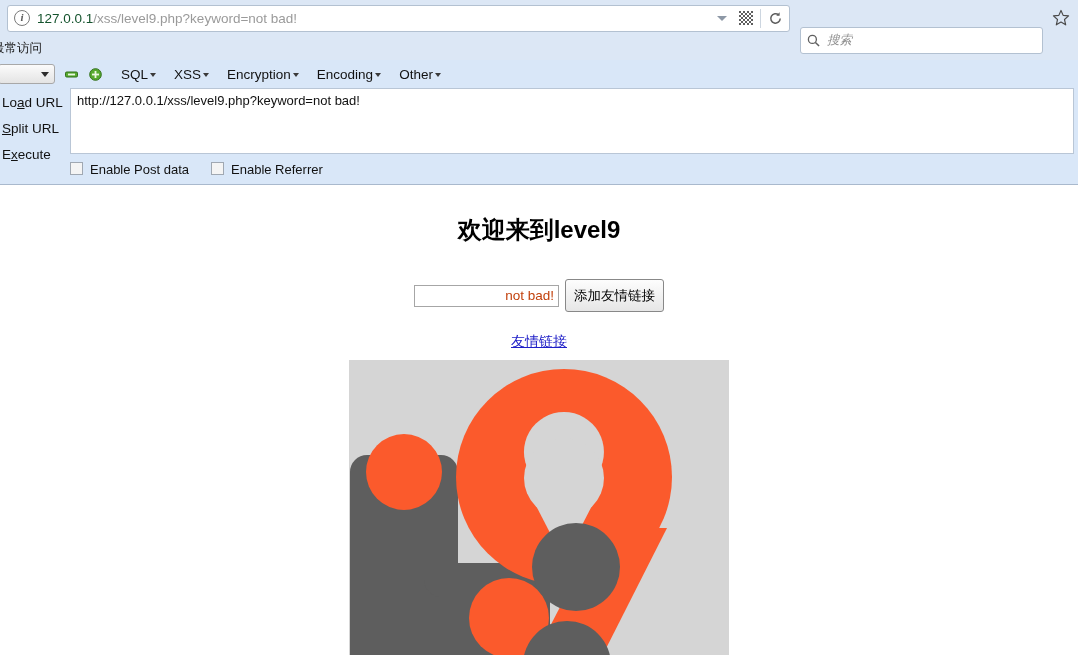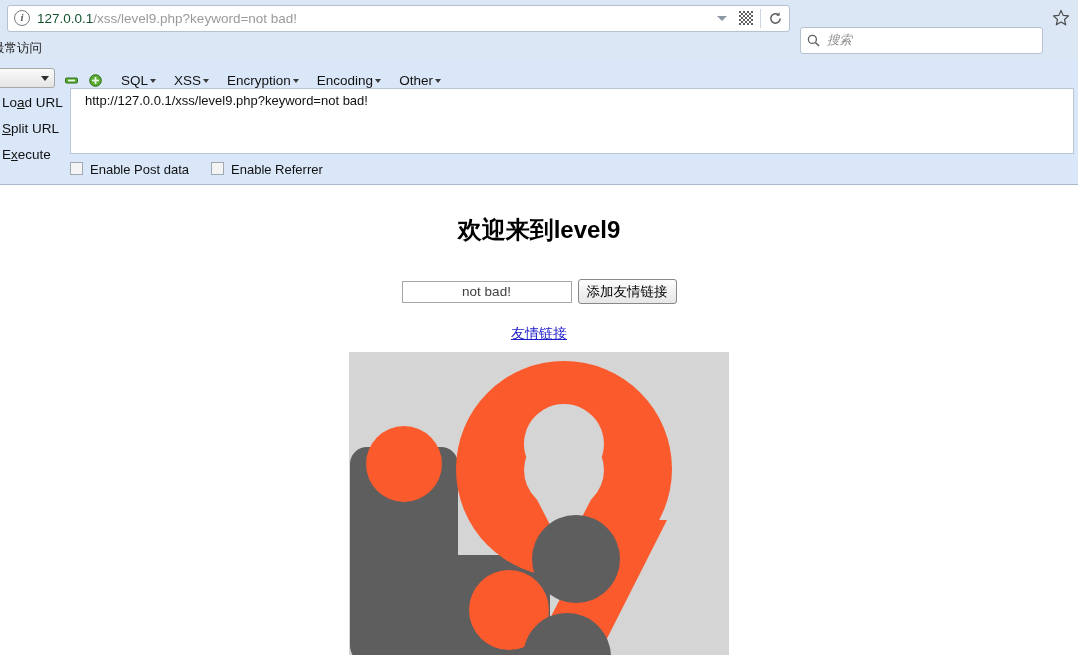--- a/index.html
+++ b/index.html
@@ -125,21 +125,21 @@
   
   #hackbar {
     width: 1078px;
     background: #d9e7f8;
     border-bottom: 1px solid #a9b9cd;
     padding-bottom: 4px;
   }
   #hackbar-menu {
     height: 28px;
     display: flex;
-    align-items: flex-end;
+    align-items: center;
     padding-left: 0px;
   }
   .hb-select {
     width: 57px; height: 20px;
     margin-left: -2px;
     background: linear-gradient(#fbfbfb, #e4e4e4);
     border: 1px solid #a8a8a8;
     border-radius: 3px;
     display: flex;
     align-items: center;
@@ -203,21 +203,21 @@
     flex: 1 1 auto;
     padding-right: 4px;
   }
   #hb-textarea {
     width: 100%;
     height: 66px;
     background: #ffffff;
     border: 1px solid #b9c6d6;
     font-size: 13px;
     color: #111111;
-    padding: 4px 14px;
+    padding: 4px 6px;
     line-height: 16px;
     white-space: pre-wrap;
     overflow: hidden;
   }
   #hb-checks {
     display: flex;
     align-items: center;
     height: 26px;
     padding-top: 5px;
   }
@@ -253,34 +253,34 @@
     line-height: 38px;
     letter-spacing: 0px;
   }
   #form-row {
     margin-top: 30px;
     display: flex;
     justify-content: center;
     align-items: center;
   }
   #keyword-input {
-    width: 170px;
+    width: 145px;
     height: 22px;
     border: 1px solid #a6a6a6;
     background: #ffffff;
     font-size: 13.5px;
-    color: #404040;
+    color: #c2410c;
     padding: 2px 4px;
-    text-align: center;
+    text-align: right;
     line-height: 18px;
     font-family: "Liberation Sans", sans-serif;
   }
   #add-link-button {
     margin-left: 6px;
-    height: 25px;
+    height: 33px;
     padding: 0 8px;
     border: 1px solid #888888;
     border-radius: 3px;
     background: linear-gradient(#fdfdfd, #e6e6e6);
     font-size: 13.5px;
     color: #000000;
     line-height: 23px;
     font-family: "Liberation Sans", sans-serif;
   }
   #friend-link-wrap {

